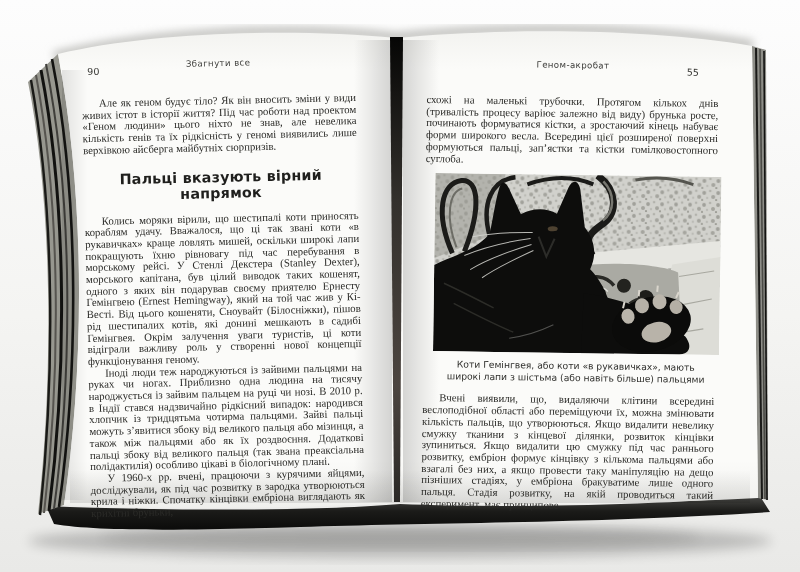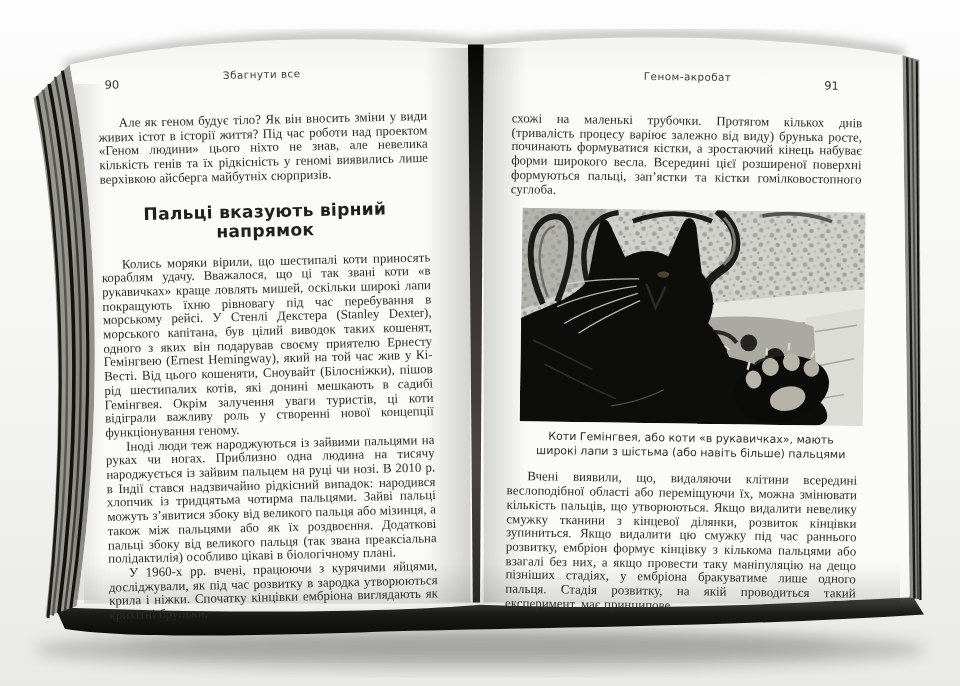--- a/index.html
+++ b/index.html
@@ -121,21 +121,21 @@
     <p class="body-par intro">Але як геном будує тіло? Як він вносить зміни у види живих істот в історії життя? Під час роботи над проектом «Геном людини» цього ніхто не знав, але невелика кількість генів та їх рідкісність у геномі виявились лише верхівкою айсберга майбутніх сюрпризів.</p>
     <h2 class="section-heading">Пальці вказують вірний напрямок</h2>
     <p class="body-par">Колись моряки вірили, що шестипалі коти приносять кораблям удачу. Вважалося, що ці так звані коти «в рукавичках» краще ловлять мишей, оскільки широкі лапи покращують їхню рівновагу під час перебування в морському рейсі. У Стенлі Декстера (Stanley Dexter), морського капітана, був цілий виводок таких кошенят, одного з яких він подарував своєму приятелю Ернесту Гемінгвею (Ernest Hemingway), який на той час жив у Кі-Весті. Від цього кошеняти, Сноувайт (Білосніжки), пішов рід шестипалих котів, які донині мешкають в садибі Гемінгвея. Окрім залучення уваги туристів, ці коти відіграли важливу роль у створенні нової концепції функціонування геному.</p>
     <p class="body-par">Іноді люди теж народжуються із зайвими пальцями на руках чи ногах. Приблизно одна людина на тисячу народжується із зайвим пальцем на руці чи нозі. В 2010 р. в Індії стався надзвичайно рідкісний випадок: народився хлопчик із тридцятьма чотирма пальцями. Зайві пальці можуть з’явитися збоку від великого пальця або мізинця, а також між пальцями або як їх роздвоєння. Додаткові пальці збоку від великого пальця (так звана преаксіальна полідактилія) особливо цікаві в біологічному плані.</p>
     <p class="body-par">У 1960-х рр. вчені, працюючи з курячими яйцями, досліджували, як під час розвитку в зародка утворюються крила і ніжки. Спочатку кінцівки ембріона виглядають як крихітні бруньки,</p>
   </div>
 
   <div class="page page-right">
     <div class="page-head">
       <span class="running-header">Геном-акробат</span>
-      <span class="pagenum right">91</span>
+      <span class="pagenum right">55</span>
     </div>
     <p class="body-par no-indent top-par">схожі на маленькі трубочки. Протягом кількох днів (тривалість процесу варіює залежно від виду) брунька росте, починають формуватися кістки, а зростаючий кінець набуває форми широкого весла. Всередині цієї розширеної поверхні формуються пальці, зап’ястки та кістки гомілковостопного суглоба.</p>
 
     <figure class="photo-figure">
 
       <svg viewBox="0 0 286 178">
         <defs>
           <pattern id="gravel" width="14" height="12" patternUnits="userSpaceOnUse">
             <rect width="14" height="12" fill="#cfcfca"></rect>
             <circle cx="3" cy="4" r="1.9" fill="#8e8e87"></circle>

